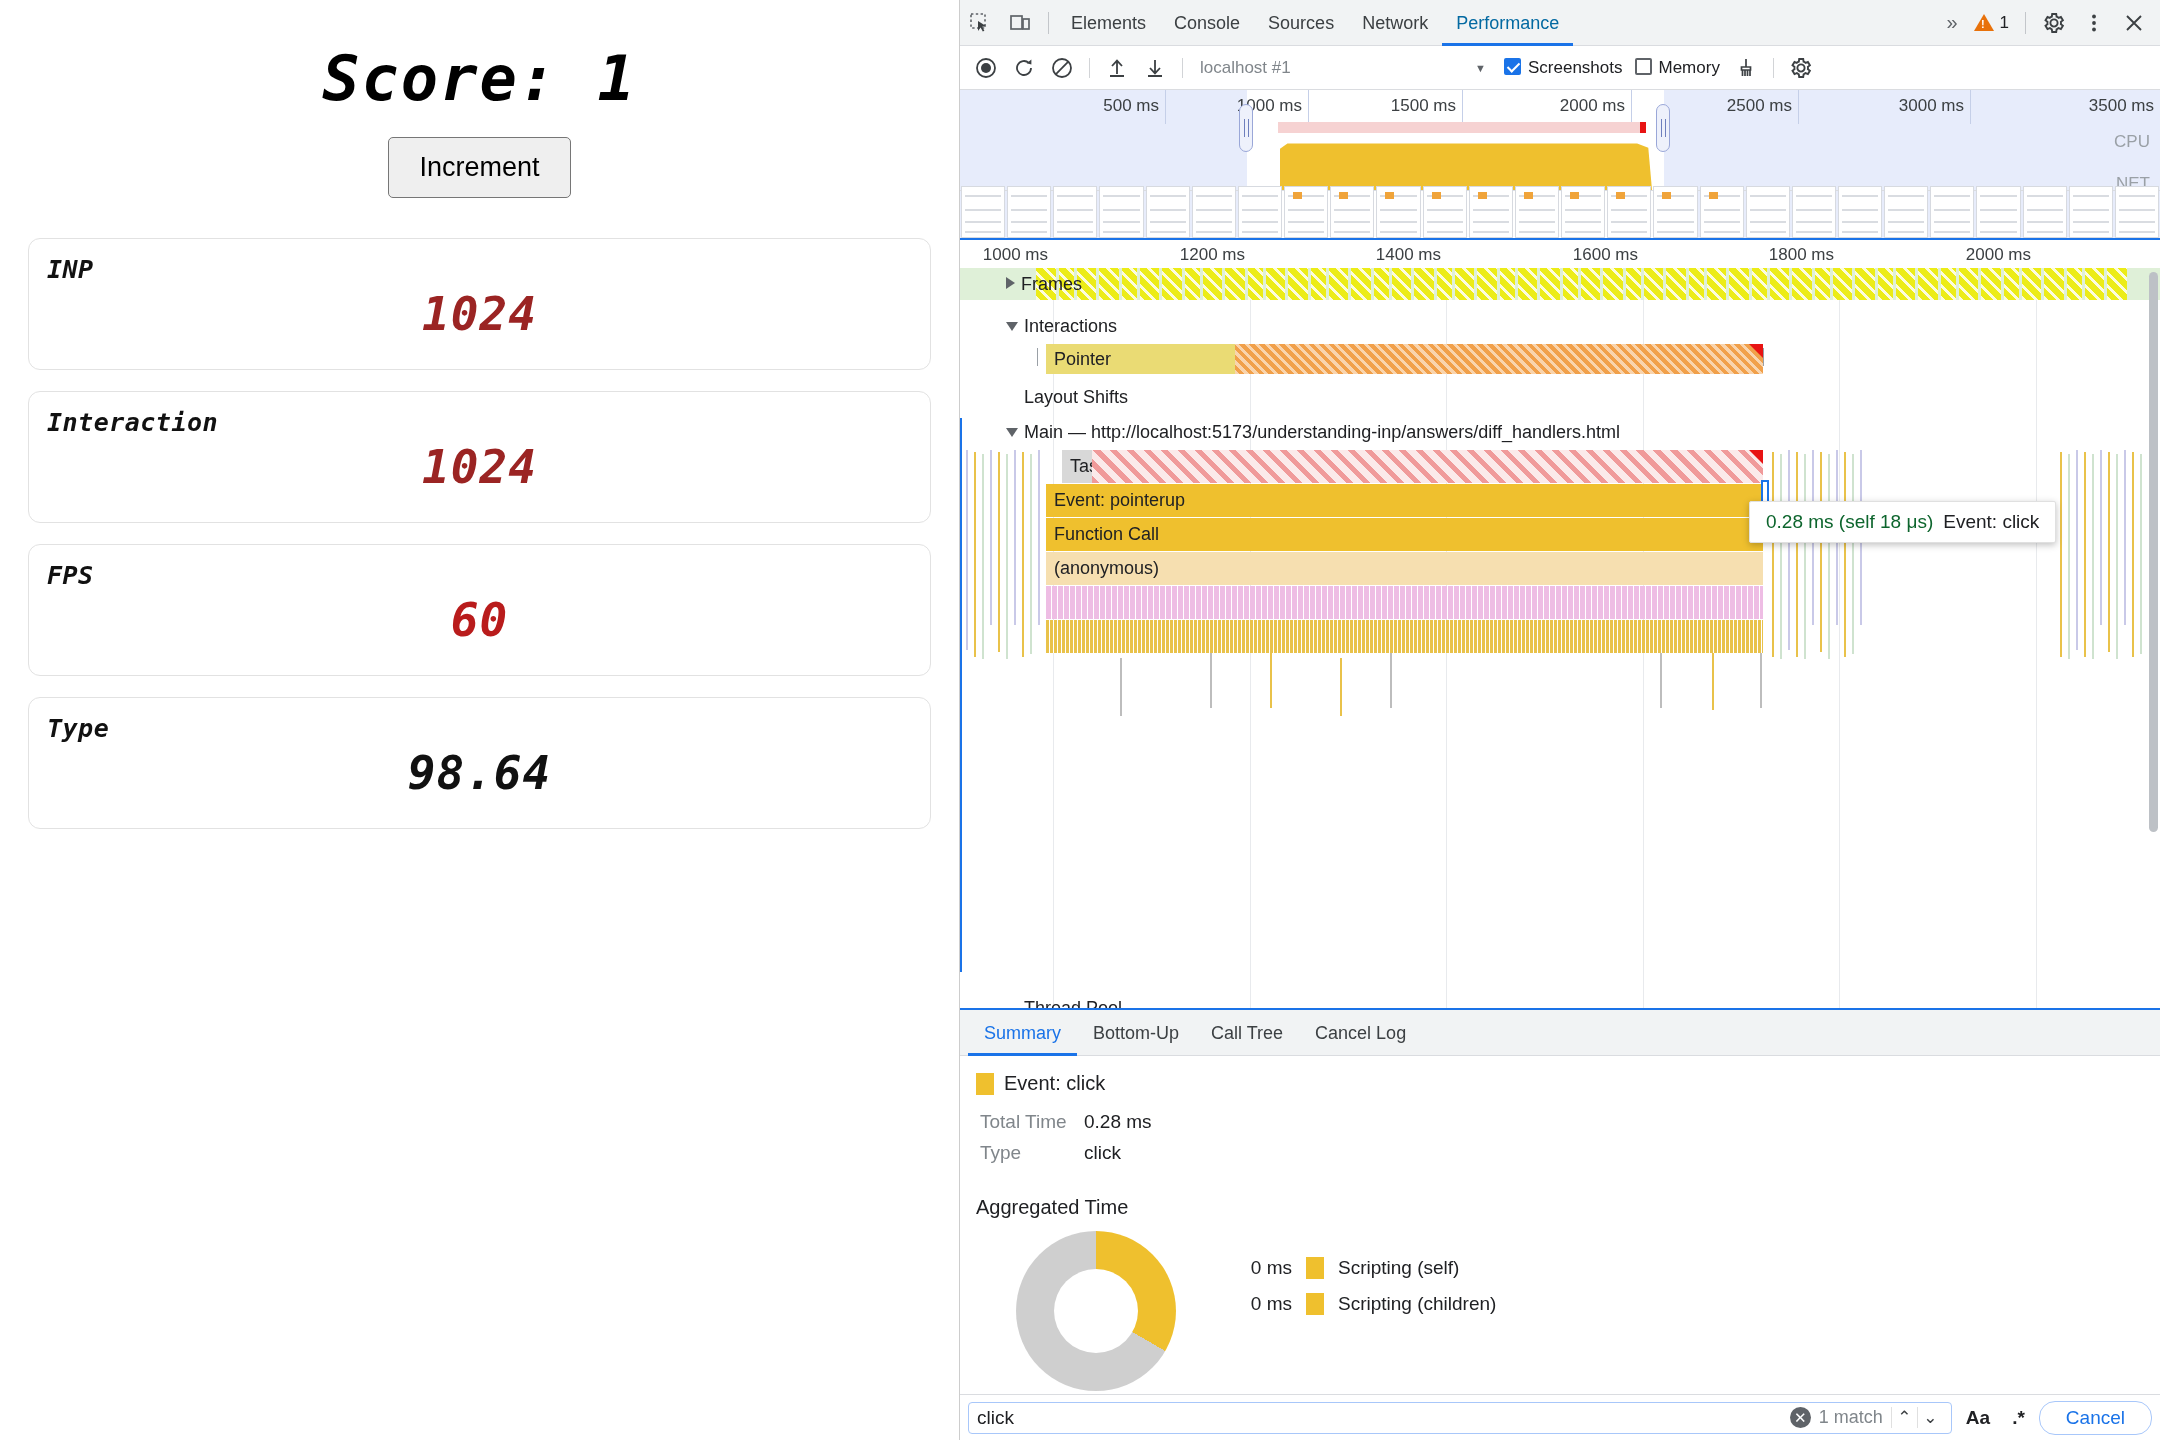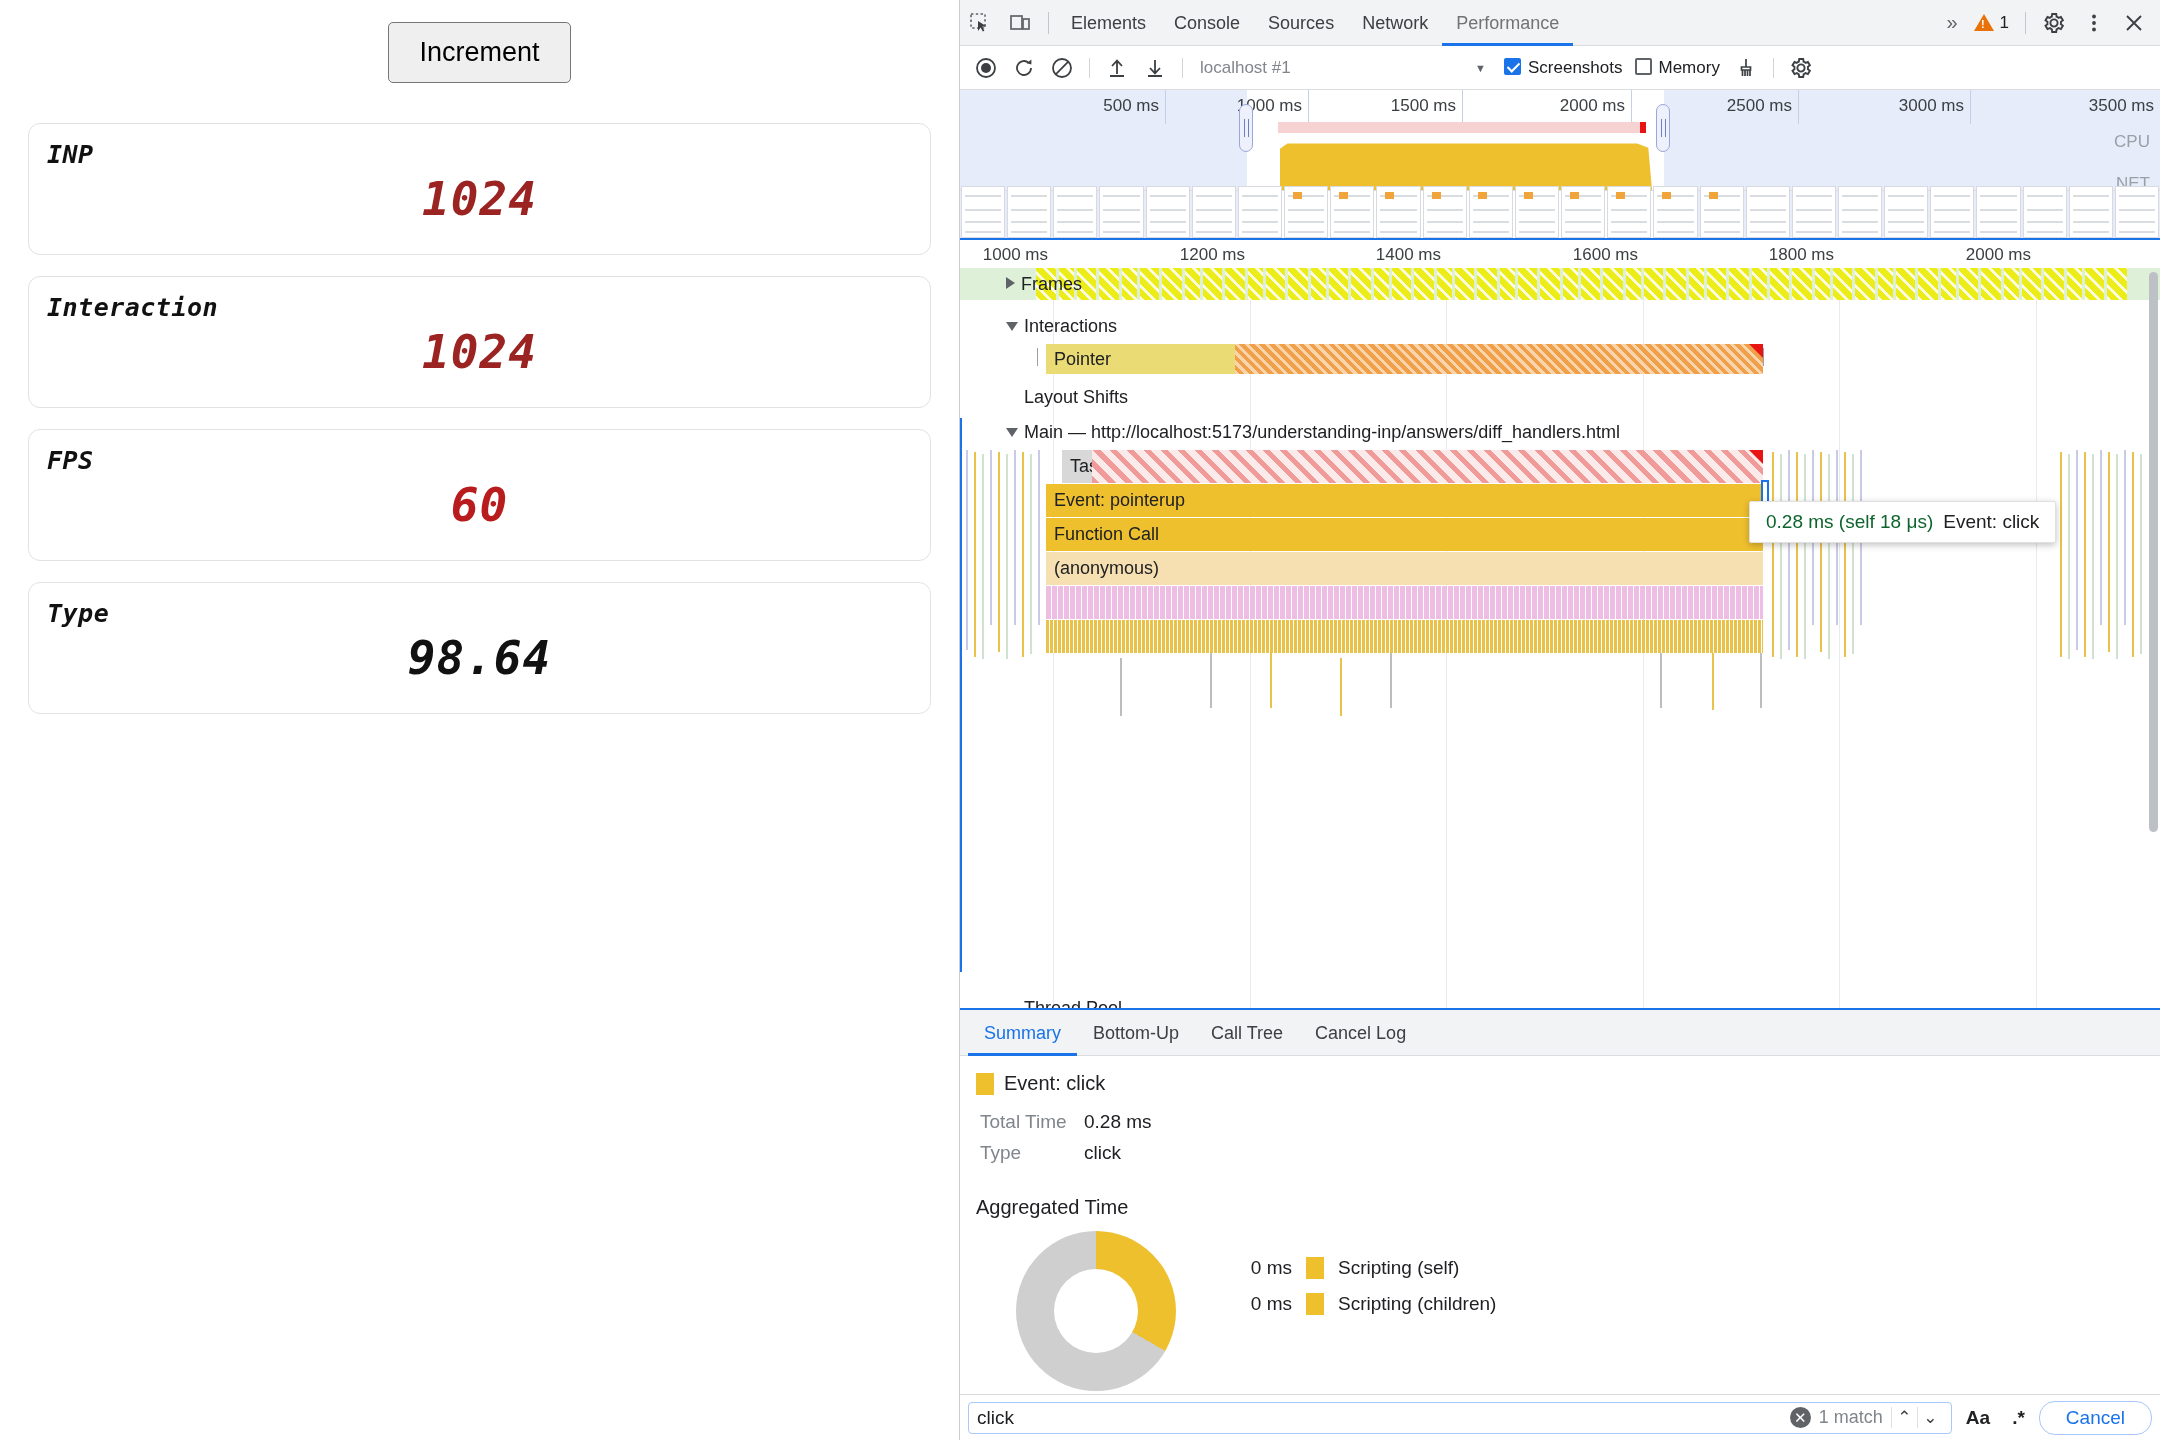--- a/index.html
+++ b/index.html
@@ -100,21 +100,21 @@
   .tb-sep { width: 1px; height: 22px; background: #c3c6ca; margin: 0 8px; }
   .tab {
     padding: 0 14px;
     height: 46px;
     line-height: 46px;
     font-size: 18px;
     color: #3c4043;
     cursor: pointer;
     white-space: nowrap;
   }
-  .tab.active { color: #737373; box-shadow: inset 0 -3px 0 #1a73e8; }
+  .tab.active { color: #0369a1; box-shadow: inset 0 -3px 0 #1a73e8; }
   .tab-right { margin-left: auto; display: flex; align-items: center; padding-right: 6px; }
   .warn-wrap { display: flex; align-items: center; gap: 6px; padding: 0 8px; cursor: pointer; }
   .warn-tri { width: 0; height: 0; border-left: 10px solid transparent; border-right: 10px solid transparent; border-bottom: 17px solid #e8710a; position: relative; }
   .warn-tri::after { content: "!"; position: absolute; left: -2.5px; top: 4px; font-size: 11px; color: #fff; font-weight: bold; }
   .chev { font-size: 20px; color: #5f6368; padding: 0 8px; cursor: pointer; }
 
   
   .rectoolbar {
     height: 44px;
     display: flex;
@@ -294,20 +294,21 @@
   .s-match { color: #80868b; font-size: 18px; margin-right: 8px; }
   .s-nav { width: 26px; text-align: center; color: #3c4043; font-size: 17px; cursor: pointer; border-left: 1px solid #e0e0e0; }
   .s-opt { padding: 0 8px; font-size: 19px; color: #202124; cursor: pointer; font-weight: bold; }
   .s-cancel { border: 1px solid #a8c7fa; border-radius: 16px; padding: 5px 26px; color: #1a73e8; font-size: 19px; cursor: pointer; }
   .cut-label { position: absolute; font-size: 18px; color: #202124; white-space: nowrap; overflow: hidden; }
 </style>
 </head>
 <body>
 
 <div id="page-pane">
+  <div class="score-title">Score: 1</div>
   <div class="btn-row">
     <button class="increment-btn">Increment</button>
   </div>
   <div class="cards">
 
     <div class="card">
       <div class="card-label">INP</div>
       <div class="card-value" id="v0" style="color: rgb(155, 36, 35);">1024</div>
     </div>
 

